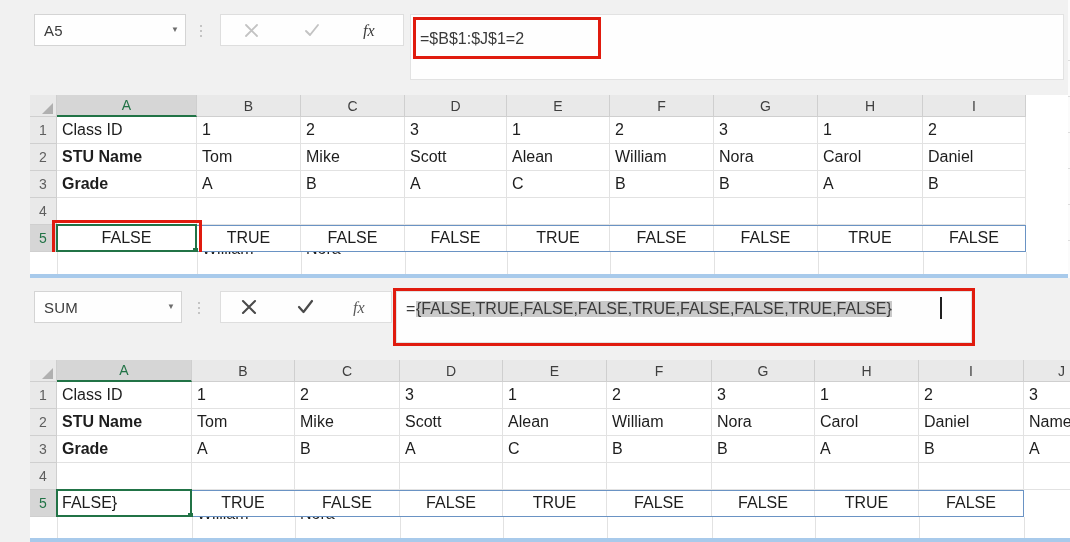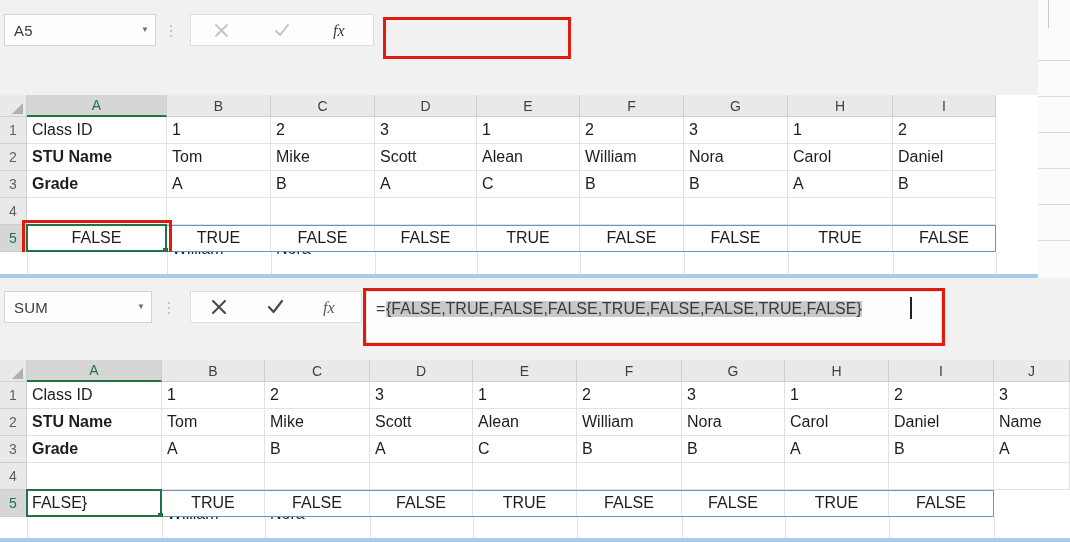--- a/index.html
+++ b/index.html
@@ -2,21 +2,21 @@
 <html><head>
 <meta charset="utf-8">
 <style>
   * { box-sizing: border-box; margin: 0; padding: 0; }
   html, body {
     width: 1070px; height: 542px;
     background: #f1f1f1;
     font-family: "Liberation Sans", sans-serif;
     overflow: hidden;
   }
-  .page { position: relative; width: 912px; height: 542px; }
+  .page { position: relative; width: 912px; height: 542px; margin-left: 30px; }
 
   
   .shot { position: absolute; left: 0; background: #ffffff; }
 
   .fbar-area { position: relative; background: #f1f1f1; }
   .namebox {
     position: absolute; background: #fefefe;
     border: 1px solid #d4d4d4;
     display: flex; align-items: center;
   }
@@ -138,20 +138,23 @@
               <path d="M2 8 L6 12 L14 2" stroke="#c3c3c3" stroke-width="1.9" fill="none" stroke-linecap="round" stroke-linejoin="round"></path>
             </svg>
         </span>
         <span class="ibtn">
           <svg width="20" height="17" viewBox="0 0 20 17">
             <text x="0" y="14" font-family="Liberation Serif, serif" font-size="16" font-style="italic" fill="#3c3c3c">fx</text>
           </svg>
         </span>
       </div>
 
+      <div class="fxwrap" style="left:380px;top:14px;width:654px;height:66px;">
+        <span class="ftext" style="left:9px;top:16px;">=$B$1:$J$1=2</span>
+      </div>
 
       <div class="redbox" style="left:383px;top:17px;width:188px;height:42px;"></div>
     </div>
 
     <div class="sidepane" style="left:1038px;top:0;width:32px;height:278px;"></div>
     <div class="sideline" style="position:absolute;left:1048px;top:0;width:1px;height:28px;background:#c9c9c9;"></div>
     <div class="sideline" style="position:absolute;left:1038px;top:60px;width:32px;height:1px;background:#dcdcdc;"></div>
     <div class="sideline" style="position:absolute;left:1038px;top:96px;width:32px;height:1px;background:#dcdcdc;"></div>
     <div class="sideline" style="position:absolute;left:1038px;top:132px;width:32px;height:1px;background:#dcdcdc;"></div>
     <div class="sideline" style="position:absolute;left:1038px;top:168px;width:32px;height:1px;background:#dcdcdc;"></div>

